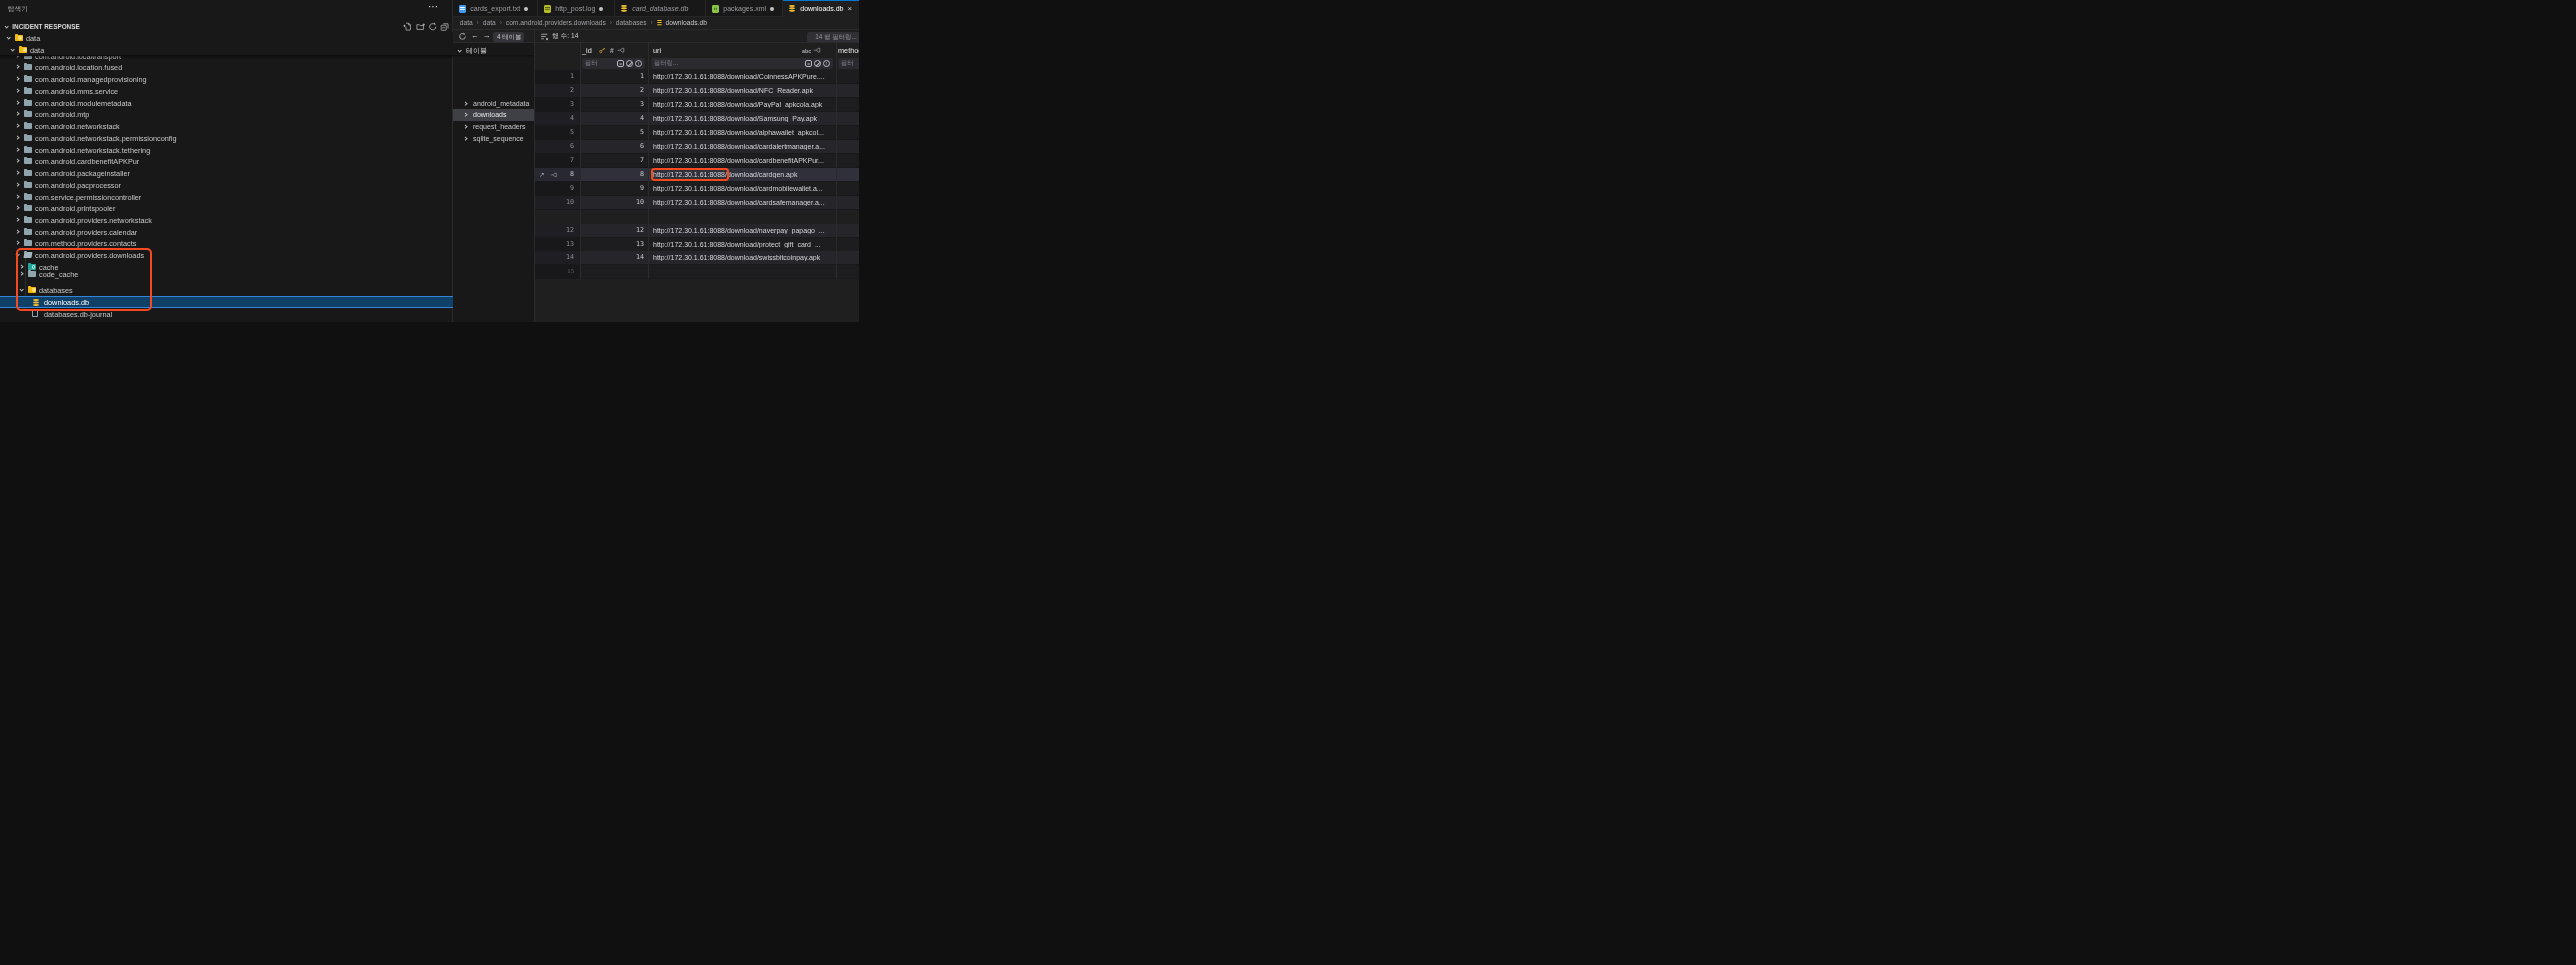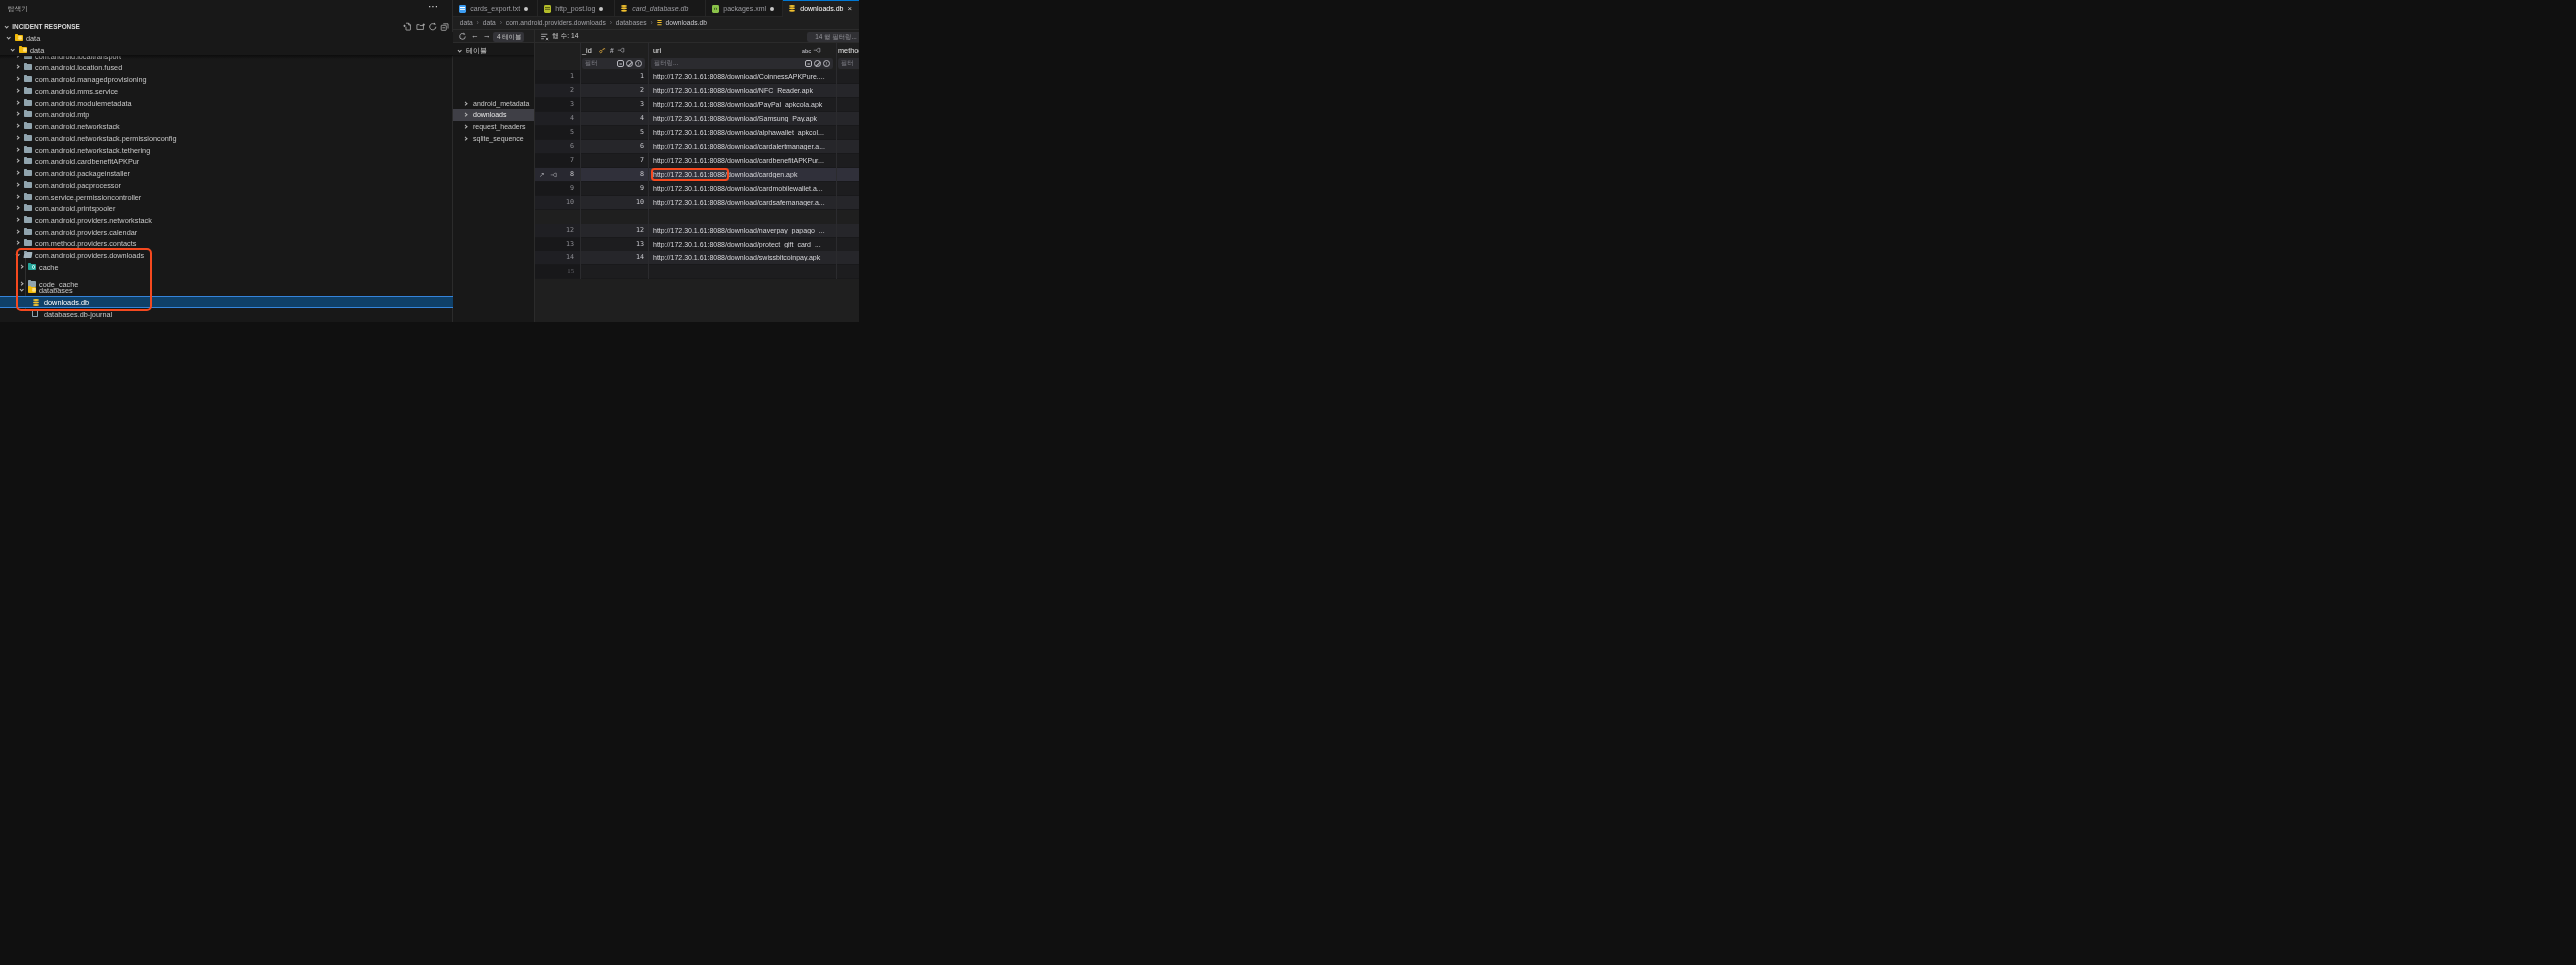--- a/index.html
+++ b/index.html
@@ -259,21 +259,21 @@
           <span class="ic fold open"></span>
           <span class="tlbl">com.android.providers.downloads</span>
         </div>
       <div class="trow d3" style="top:261px">
           <span class="cv r"></span>
           <span class="ic fold teal">
             <span class="sub"></span>
           </span>
           <span class="tlbl">cache</span>
         </div>
-      <div class="trow d3" style="top:278px">
+      <div class="trow d3" style="top:268px">
           <span class="cv r"></span>
           <span class="ic fold"></span>
           <span class="tlbl">code_cache</span>
         </div>
       <div class="trow d3" style="top:284px">
           <span class="cv d"></span>
           <span class="ic fold ydb">
             <span class="sub"></span>
           </span>
           <span class="tlbl">databases</span>

